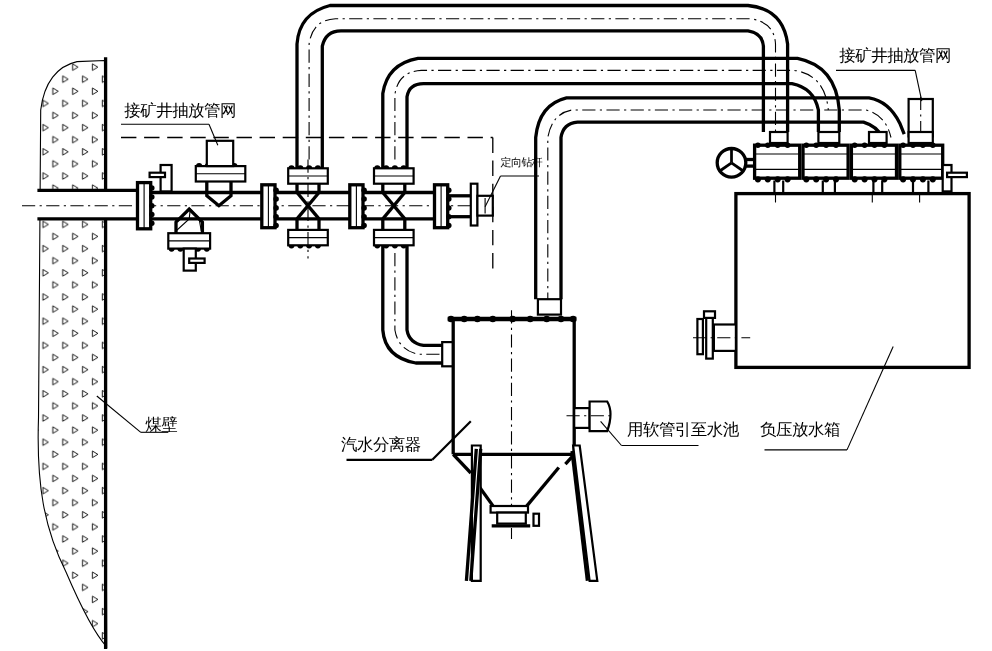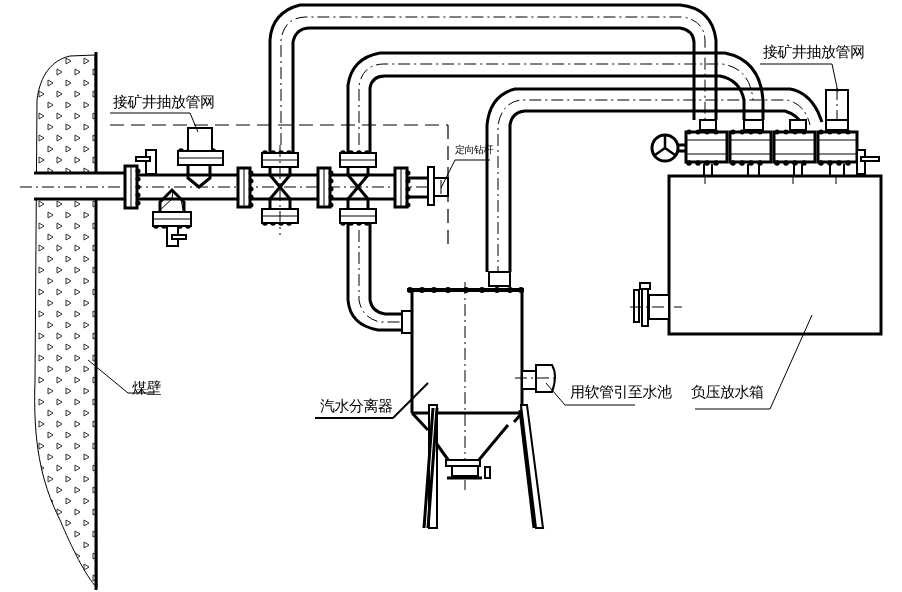--- a/index.html
+++ b/index.html
@@ -1,18 +1,18 @@
 <!DOCTYPE html>
 <html><head>
 <meta charset="utf-8">
 <style>
   html, body { margin: 0; padding: 0; background: #ffffff; }
   body { width: 902px; height: 592px; overflow: hidden; position: relative; font-family: "DejaVu Sans", sans-serif; }
   #diagram { position: absolute; left: 0; top: 0; width: 902px; height: 592px; }
-  .lbl { position: absolute; font-family: Liberation Sans, sans-serif; font-size: 15px; color: #000; white-space: nowrap; line-height: 1; letter-spacing: -0.5px; }
+  .lbl { position: absolute; font-family: Liberation Mono, monospace; font-size: 15px; color: #000; white-space: nowrap; line-height: 1; letter-spacing: -0.5px; }
   .lbl.small { font-size: 10px; }
   .ln { stroke: #000; fill: none; stroke-width: 3; }
   .thin { stroke: #000; fill: none; stroke-width: 1; }
   .cl { stroke: #000; fill: none; stroke-width: 1; stroke-dasharray: 12 4 2 4; }
   .dash { stroke: #000; fill: none; stroke-width: 1.2; stroke-dasharray: 14 7; }
   .bolt { fill: #000; }
   .wf2 { fill: #fff; stroke: #000; stroke-width: 2; }
 </style>
 </head>
 <body>
@@ -342,15 +342,15 @@
     <line x1="565" y1="405" x2="635" y2="405" class="thin"></line>
     <line x1="695" y1="409" x2="770" y2="409" class="thin"></line>
     <line x1="770" y1="409" x2="812" y2="315" class="thin"></line>
   </g>
 </svg>
 
 <div class="lbl" style="left:113px; top:94px;">接矿井抽放管网</div>
 <div class="lbl" style="left:763px; top:44px;">接矿井抽放管网</div>
 <div class="lbl small" style="left:455px; top:145px;">定向钻杆</div>
 <div class="lbl" style="left:132px; top:380px;">煤壁</div>
-<div class="lbl" style="left:320px; top:398px;">汽水分离器</div>
+<div class="lbl" style="left:310px; top:398px;">汽水分离器</div>
 <div class="lbl" style="left:570px; top:384px;text-align:center;">用软管引至水池</div>
 <div class="lbl" style="left:691px; top:384px;">负压放水箱</div>
 
 </body></html>

